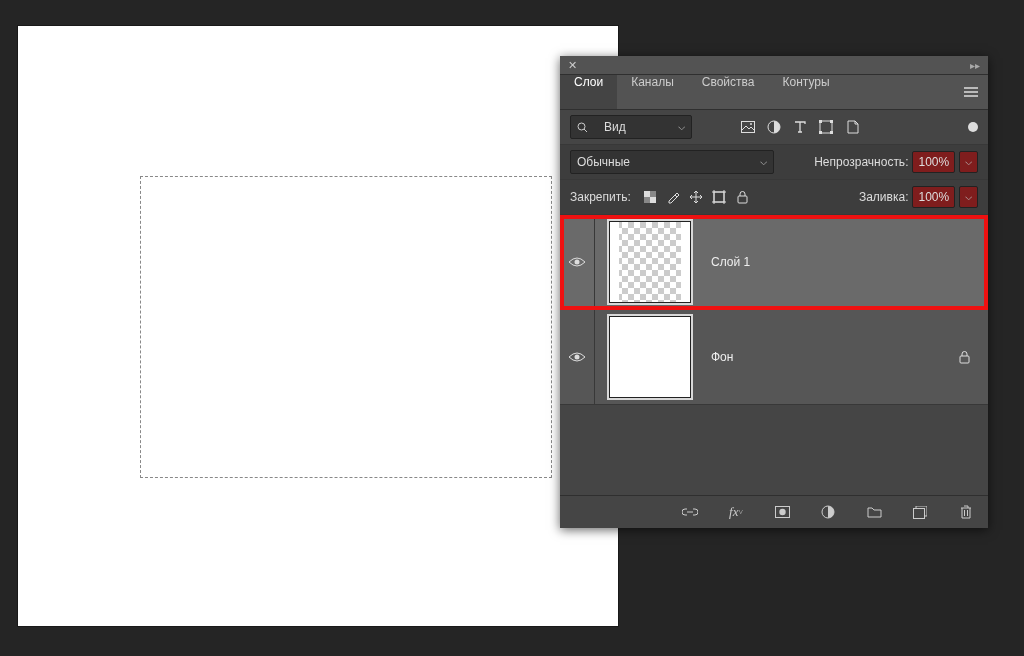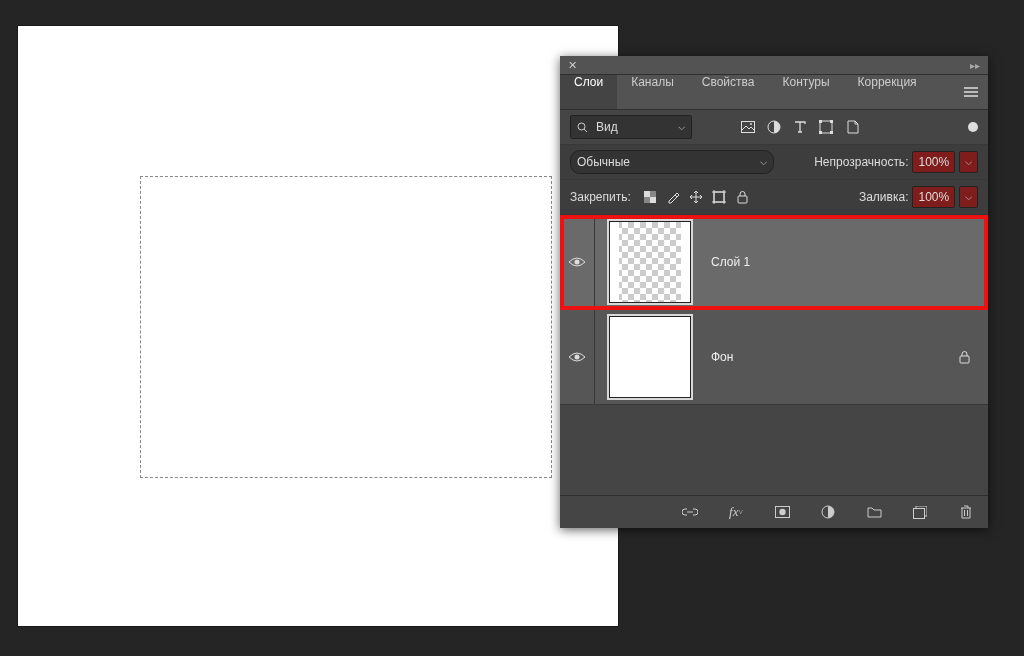--- a/index.html
+++ b/index.html
@@ -9,26 +9,26 @@
   .panel-titlebar{height:18px;background:#535353;display:flex;align-items:center;padding:0 8px;border-bottom:1px solid #2f2f2f}
   .panel-titlebar .close{font-size:11px;color:#ccc;cursor:pointer}
   .panel-titlebar .collapse{margin-left:auto;font-size:10px;color:#aaa;cursor:pointer}
   .tabs{display:flex;background:#535353;height:34px;align-items:stretch;border-bottom:1px solid #2f2f2f}
   .tab{display:flex;align-items:flex-start;padding:0 14px;font-size:12px;color:#ccc;cursor:pointer}
   .tab.active{background:#444;color:#fff}
   .tab-menu{margin-left:auto;display:flex;align-items:center;padding:0 10px;cursor:pointer}
   .hamburger{display:inline-block;width:14px;height:10px;background:linear-gradient(#bbb,#bbb) 0 0/100% 2px no-repeat,linear-gradient(#bbb,#bbb) 0 4px/100% 2px no-repeat,linear-gradient(#bbb,#bbb) 0 8px/100% 2px no-repeat}
   .row{display:flex;align-items:center;height:34px;padding:0 10px;background:#454545;border-bottom:1px solid #383838;gap:8px}
   .row.dark{background:#3d3d3d}
-  .search-type{display:flex;align-items:center;width:108px;height:22px;background:#333;border:1px solid #222;border-radius:2px;padding:0 6px;gap:8px;cursor:pointer}
+  .search-type{display:flex;align-items:center;width:108px;height:22px;background:#333;border:1px solid #222;border-radius:2px;padding:0 6px;gap:16px;cursor:pointer}
   .chev{font-size:9px;color:#bbb;margin-left:auto}
   .filter-icons{display:flex;gap:10px;margin-left:40px}
   .ficon{width:16px;height:16px;display:flex;align-items:center;justify-content:center;color:#ddd;cursor:pointer}
   .lock-dot{margin-left:auto;width:10px;height:10px;border-radius:50%;background:#ddd;cursor:pointer}
-  .blend{display:flex;align-items:center;width:190px;height:22px;background:#333;border:1px solid #222;border-radius:10px;padding:0 6px;cursor:pointer}
+  .blend{display:flex;align-items:center;width:190px;height:22px;background:#333;border:1px solid #222;border-radius:2px;padding:0 6px;cursor:pointer}
   .opacity-group{margin-left:auto;display:flex;align-items:center;gap:4px}
   .valbox{display:flex;align-items:center;height:20px;background:#7f1d1d;border:1px solid #222;border-radius:2px;padding:0 5px;gap:4px;cursor:pointer}
   .lock-icons{display:flex;gap:8px;margin-left:4px}
   .licon{width:15px;height:15px;display:flex;align-items:center;justify-content:center;color:#ddd;cursor:pointer}
   .layers{background:#454545;padding:0}
   .layer{display:flex;align-items:center;height:94px;border-bottom:1px solid #383838;position:relative}
   .layer.highlight{outline:4px solid #e11;outline-offset:-4px;background:#6a6a6a}
   .layer.bg{background:#565656}
   .vis{width:34px;display:flex;align-items:center;justify-content:center;height:100%;border-right:1px solid #383838}
   .eye{cursor:pointer}
@@ -64,23 +64,20 @@
       </div>
     <div class="tab">
         <span>Каналы</span>
       </div>
     <div class="tab">
         <span>Свойства</span>
       </div>
     <div class="tab">
         <span>Контуры</span>
       </div>
-    <div class="tab">
-        <span>Коррекция</span>
-      </div>
     <div class="tab-menu">
         <span class="hamburger"></span>
       </div>
   </div>
 
   <div class="row">
     <div class="search-type">
       <span>
         <svg width="11" height="11" viewBox="0 0 11 11">
             <circle cx="4.5" cy="4.5" r="3.5" stroke="#ccc" fill="none"></circle>

